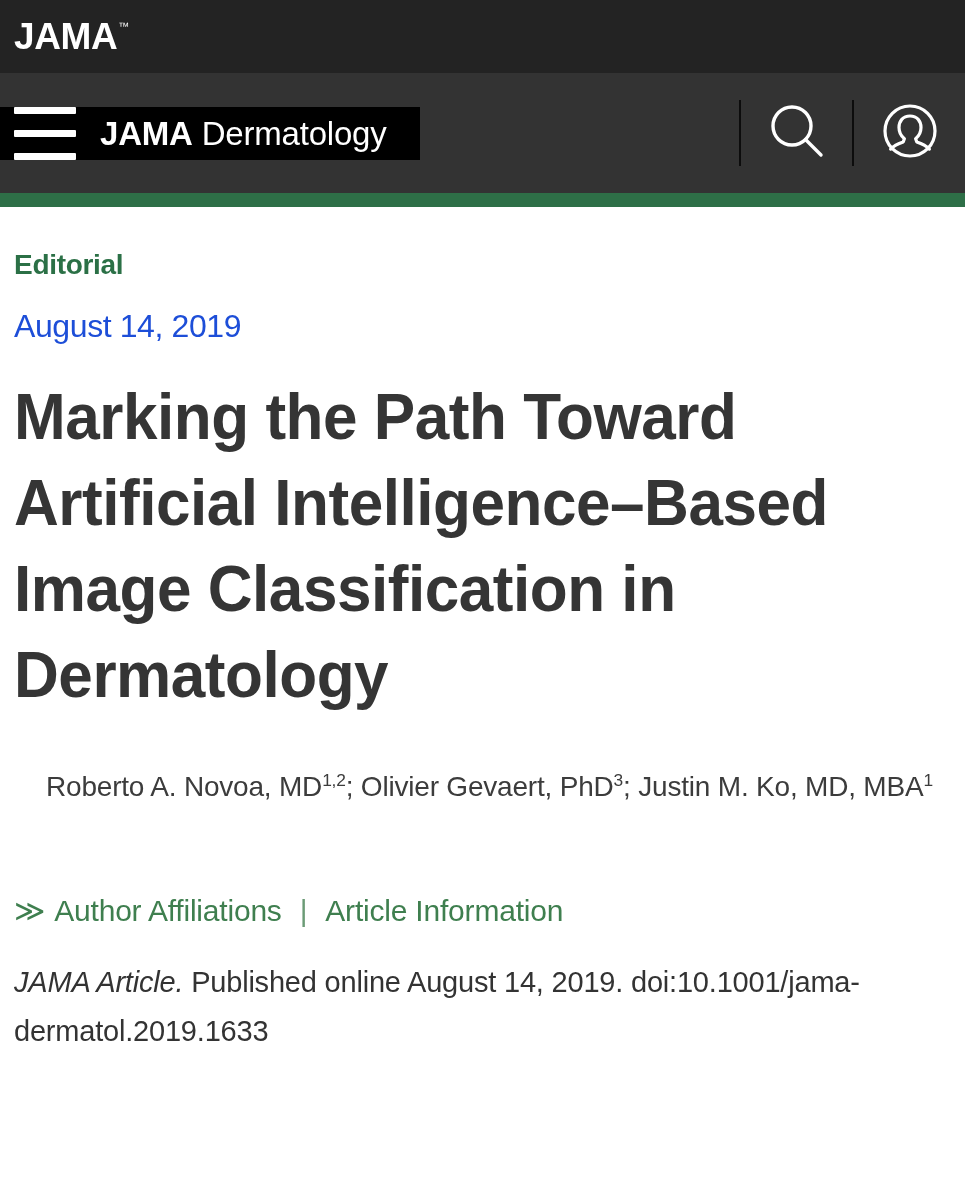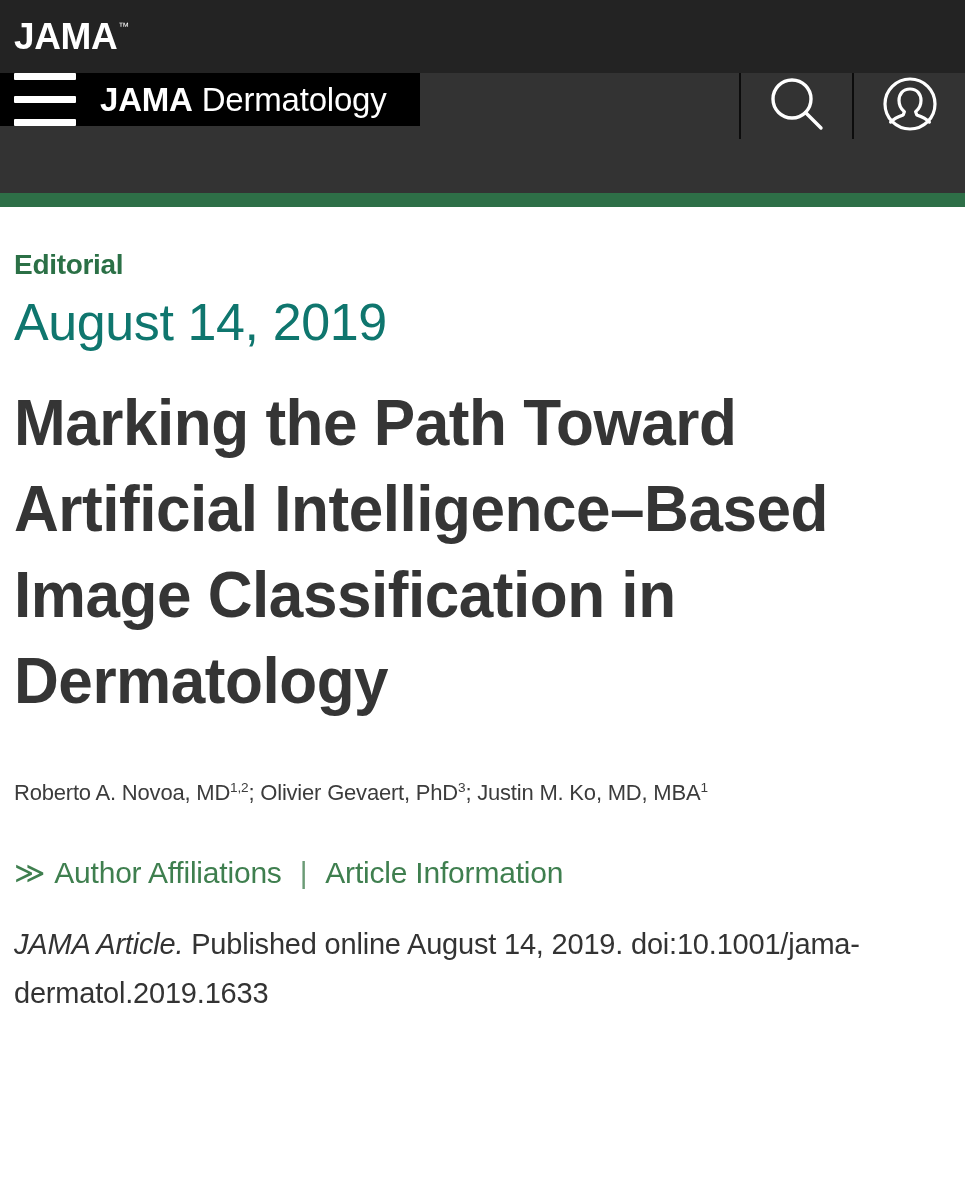--- a/index.html
+++ b/index.html
@@ -47,21 +47,21 @@
     line-height: 1;
     margin-top: 3px;
     margin-left: 1px;
   }
 
   
   .nav-bar {
     height: 120px;
     background: #333333;
     display: flex;
-    align-items: flex-start;
+    align-items: center;
     position: relative;
   }
   .nav-journal {
     width: 420px;
     background: #000000;
     display: flex;
     align-items: center;
     padding-left: 14px;
     box-sizing: border-box;
     flex: none;
@@ -135,49 +135,50 @@
   .section-label {
     color: #2b7046;
     font-weight: 700;
     font-size: 28px;
     line-height: 1;
     margin-top: 44px;
     letter-spacing: -0.3px;
   }
 
   .pub-date {
-    color: #0f766e;
-    font-size: 52px;
-    line-height: 1;
-    margin-top: 17px;
+    color: #1d4ed8;
+    font-size: 32px;
+    line-height: 1;
+    margin-top: 31px;
     font-weight: 400;
     letter-spacing: -0.4px;
   }
 
   .article-title {
     color: #353535;
     font-family: "Liberation Sans Narrow", "Liberation Sans", sans-serif;
     font-weight: 700;
     font-size: 64px;
     line-height: 86px;
     margin-top: 32px;
     letter-spacing: -0.5px;
     max-width: 900px;
     transform: scaleX(0.97);
     transform-origin: left top;
   }
 
   .authors {
     color: #3c3c3c;
-    font-size: 22px;
+    font-size: 28px;
     line-height: 50px;
     margin-top: 44px;
     font-weight: 400;
     max-width: 910px;
     letter-spacing: -0.2px;
+    margin-left: 32px;
   }
   .authors sup {
     font-size: 0.62em;
     vertical-align: super;
     line-height: 0;
   }
 
   .links-row {
     margin-top: 40px;
     display: flex;
@@ -190,20 +191,21 @@
   .chevrons {
     color: #3f7f4f;
     font-size: 30px;
     margin-right: 9px;
     line-height: 1;
   }
   .links-row a {
     color: #3f7f4f;
     text-decoration: none;
     cursor: pointer;
+    margin-top: 44px;
   }
   .link-sep {
     color: #6b9b76;
     margin: 0 18px;
   }
 
   .citation {
     color: #333333;
     font-size: 29px;
     line-height: 49px;

